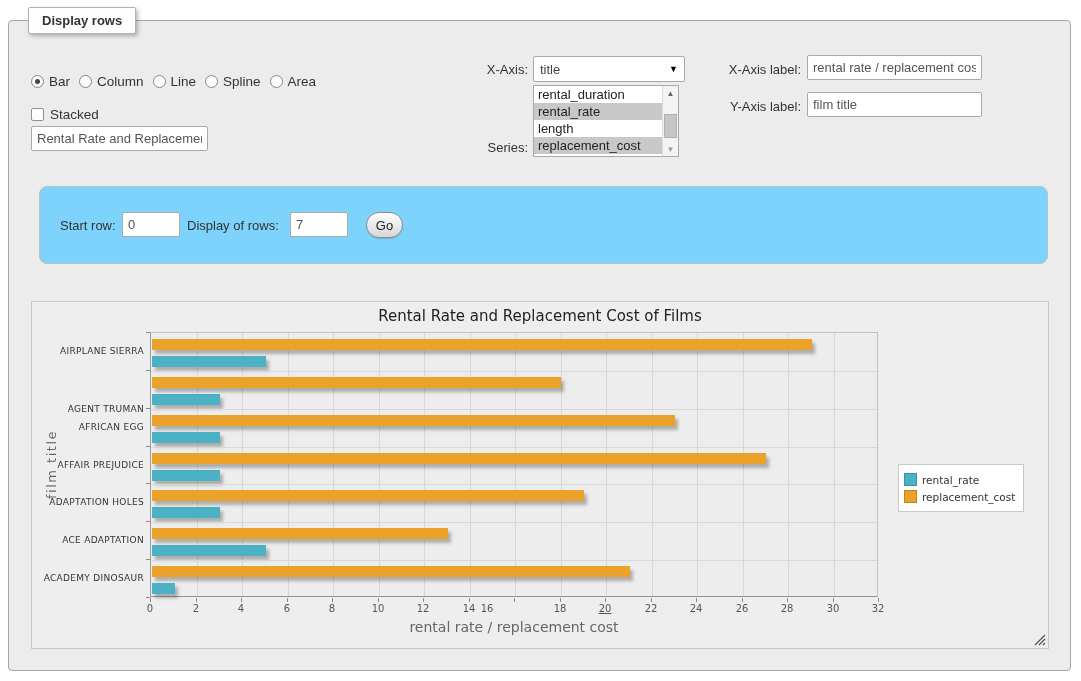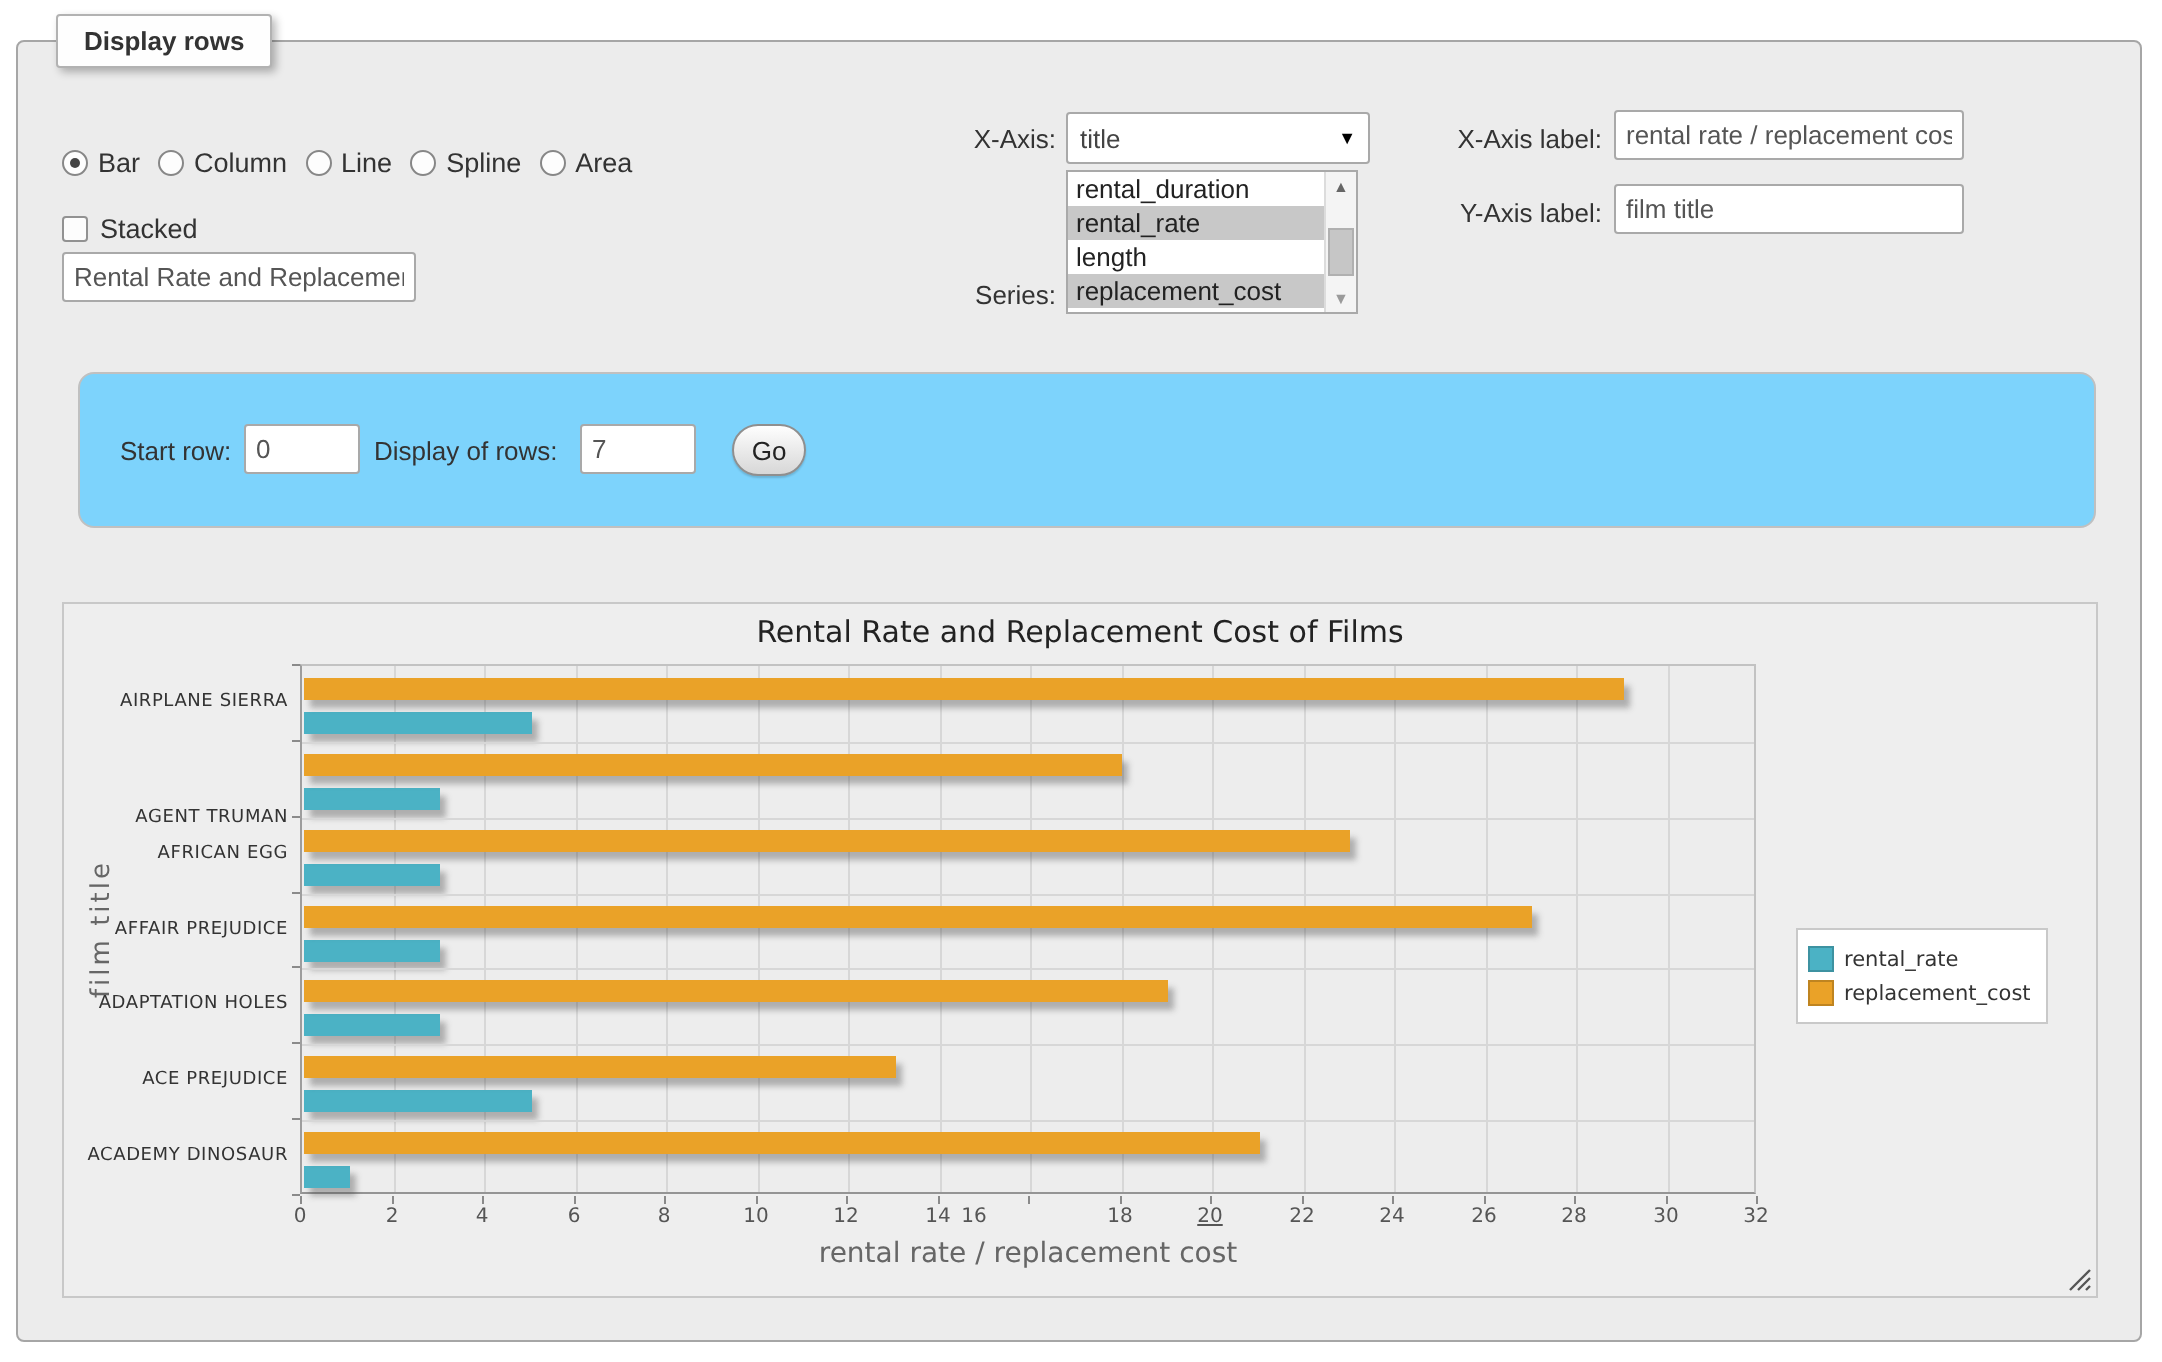--- a/index.html
+++ b/index.html
@@ -254,19 +254,19 @@
         <div class="cat-lbl" style="top: 44px;">AIRPLANE SIERRA</div>
         <div class="ytick" style="top: 68px;"></div>
         <div class="cat-lbl" style="top: 82px; margin-top: 20px;">AGENT TRUMAN</div>
         <div class="ytick" style="top: 106px;"></div>
         <div class="cat-lbl" style="top: 120px;">AFRICAN EGG</div>
         <div class="ytick" style="top: 144px;"></div>
         <div class="cat-lbl" style="top: 158px;">AFFAIR PREJUDICE</div>
         <div class="ytick" style="top: 181px;"></div>
         <div class="cat-lbl" style="top: 195px;">ADAPTATION HOLES</div>
         <div class="ytick" style="top: 219px;"></div>
-        <div class="cat-lbl" style="top: 233px;">ACE PREJUDICE</div>
+        <div class="cat-lbl" style="top: 233px;">ACE ADAPTATION</div>
         <div class="ytick" style="top: 257px;"></div>
         <div class="cat-lbl" style="top: 271px;">ACADEMY DINOSAUR</div>
         <div class="ytick" style="top: 295px;"></div>
       </div>
   </div>
 </div>
 
 </body></html>

